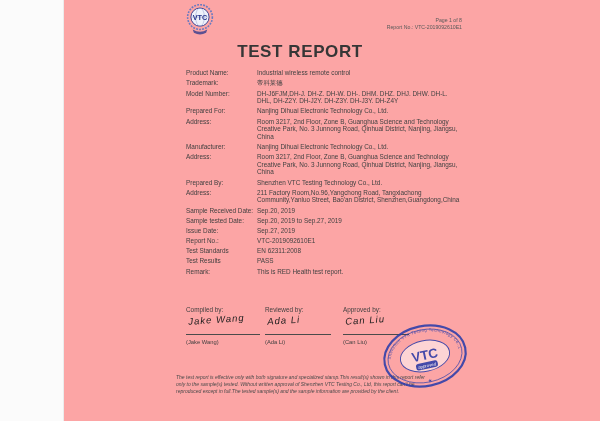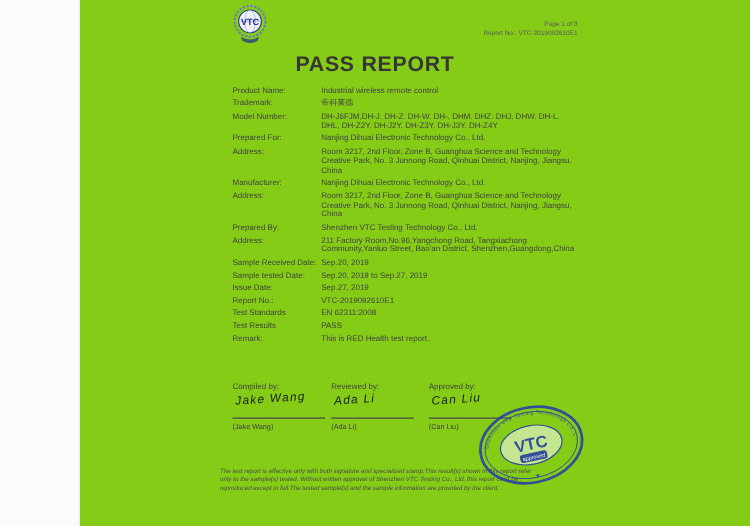--- a/index.html
+++ b/index.html
@@ -1,17 +1,17 @@
 <!DOCTYPE html>
 <html><head>
 <meta charset="utf-8">
 <style>
   html,body{margin:0;padding:0;background:#ffffff;}
   .canvas{
-    position:relative;width:600px;height:421px;background:#84cc16;overflow:hidden;
+    position:relative;width:600px;height:421px;background:#fca5a5;overflow:hidden;
     font-family:"Liberation Sans", sans-serif;color:#3f3f3f;
   }
   .page-edge{position:absolute;left:0;top:0;width:63px;height:421px;background:#fbfbfb;border-right:1px solid #ececec;}
   
   .logo-wrap{position:absolute;left:184px;top:3px;width:32px;height:34px;}
   .page-info{position:absolute;top:17px;right:138px;text-align:right;font-size:5.2px;line-height:7px;color:#5a5a5a;}
   .doc-title{position:absolute;top:42px;left:0;width:600px;text-align:center;font-size:17px;font-weight:bold;letter-spacing:.6px;color:#363636;}
   
   .fields{position:absolute;left:186px;top:68px;width:280px;}
   .frow{display:flex;padding:1.3px 0;}
@@ -47,21 +47,21 @@
       <text x="22" y="22.8" text-anchor="middle" font-size="10" font-weight="bold" fill="#27348b">VTC</text>
       <path d="M12 36 q10 6 20 0 l-1.6 4.4 q-8.4 4.8 -16.8 0 z" fill="#27348b" opacity="0.75"></path>
     </svg>
   </div>
 
   <div class="page-info">
     <div>Page 1 of 8</div>
     <div>Report No.: VTC-2019092610E1</div>
   </div>
 
-  <div class="doc-title">PASS REPORT</div>
+  <div class="doc-title">TEST REPORT</div>
 
   <div class="fields">
     <div class="frow">
       <div class="flabel">Product Name:</div>
       <div class="fvalue">Industrial wireless remote control</div>
     </div>
     <div class="frow">
       <div class="flabel">Trademark:</div>
       <div class="fvalue">帝科莱德</div>
     </div>

